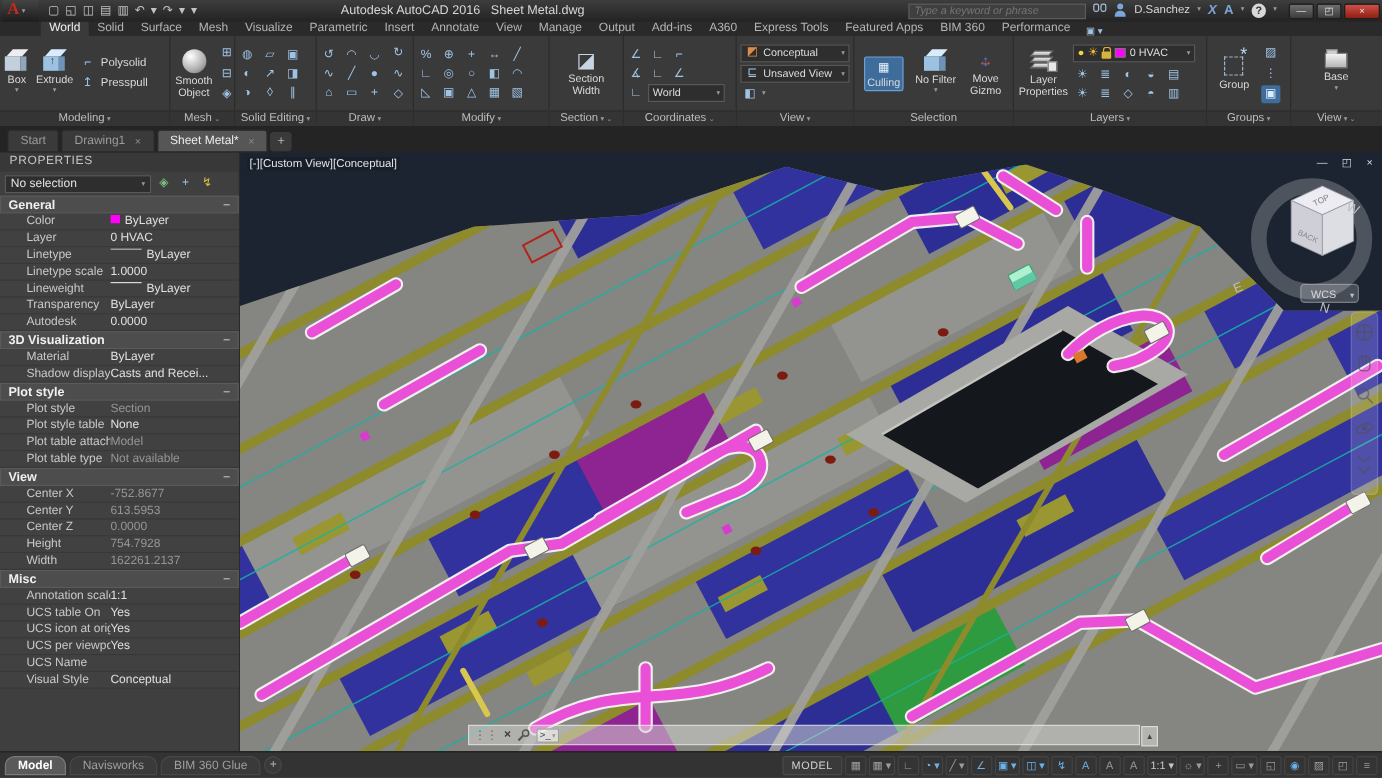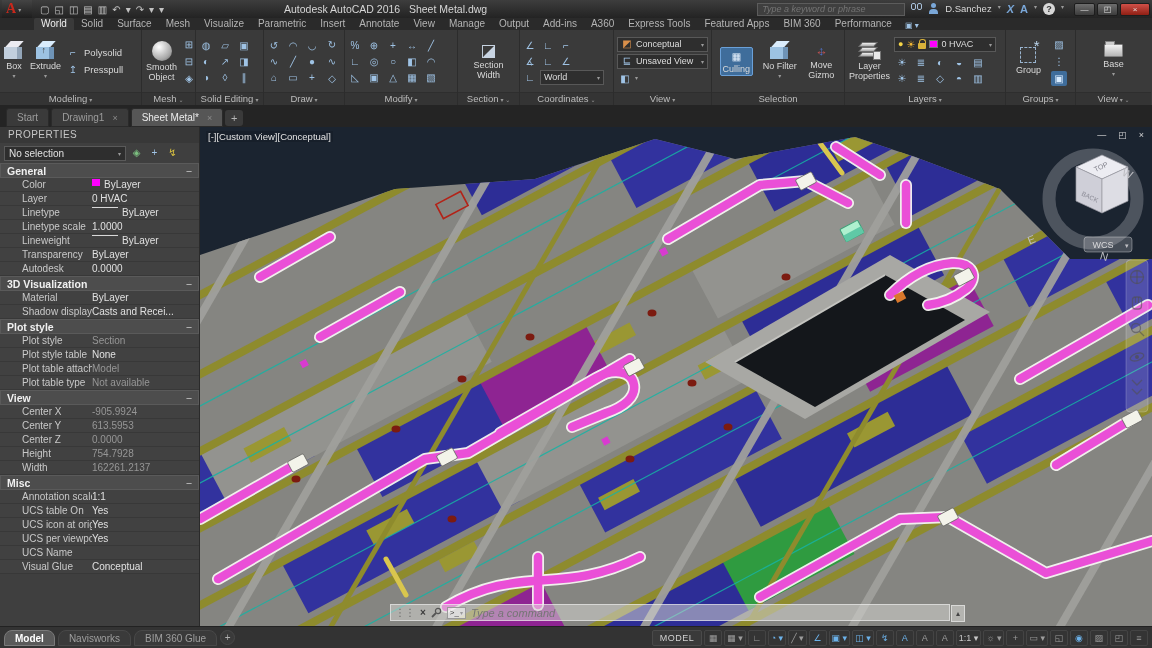--- a/index.html
+++ b/index.html
@@ -556,21 +556,21 @@
         <span class="pl">Plot table type</span>
         <span class="pv muted">Not available</span>
       </div>
 
     <div class="psec">
         <span>View</span>
         <span class="pmin">−</span>
       </div>
     <div class="prow">
         <span class="pl">Center X</span>
-        <span class="pv muted">-905.9924</span>
+        <span class="pv muted">-752.8677</span>
       </div>
     <div class="prow">
         <span class="pl">Center Y</span>
         <span class="pv muted">613.5953</span>
       </div>
     <div class="prow">
         <span class="pl">Center Z</span>
         <span class="pv muted">0.0000</span>
       </div>
     <div class="prow">
@@ -600,21 +600,21 @@
       </div>
     <div class="prow">
         <span class="pl">UCS per viewport</span>
         <span class="pv">Yes</span>
       </div>
     <div class="prow">
         <span class="pl">UCS Name</span>
         <span class="pv"></span>
       </div>
     <div class="prow">
-        <span class="pl">Visual Glue</span>
+        <span class="pl">Visual Style</span>
         <span class="pv">Conceptual</span>
       </div>
   </div>
 
   <div class="viewport">
     <svg width="952" height="499" viewBox="0 0 952 499">
       <defs>
         <clipPath id="bclip">
             <path d="M0,128 L195,62 L335,52 L455,12 L535,32 L655,10 L715,30 L800,62 L870,132 L952,132 L952,499 L0,499 Z"></path>
           </clipPath>
@@ -855,21 +855,20 @@
       <span class="cmdgrip">⋮⋮</span>
       <span class="cmdx">×</span>
       <svg width="11" height="11">
           <circle cx="7" cy="4" r="2.6" fill="none" stroke="#555" stroke-width="1.2"></circle>
           <line x1="1" y1="10" x2="5" y2="6" stroke="#555" stroke-width="1.8"></line>
         </svg>
       <span class="cmdprompt">
           <span>&gt;_</span>
           <span class="dda">▾</span>
         </span>
-      <input class="cmdinput" placeholder="Type a command" style="">
       <span class="cmdup">▴</span>
     </div>
   </div>
 
   <div class="bottombar">
     <span class="ltab active">Model</span>
     <span class="ltab">Navisworks</span>
     <span class="ltab">BIM 360 Glue</span>
     <span class="ltab-new">+</span>
     <div class="stright">

